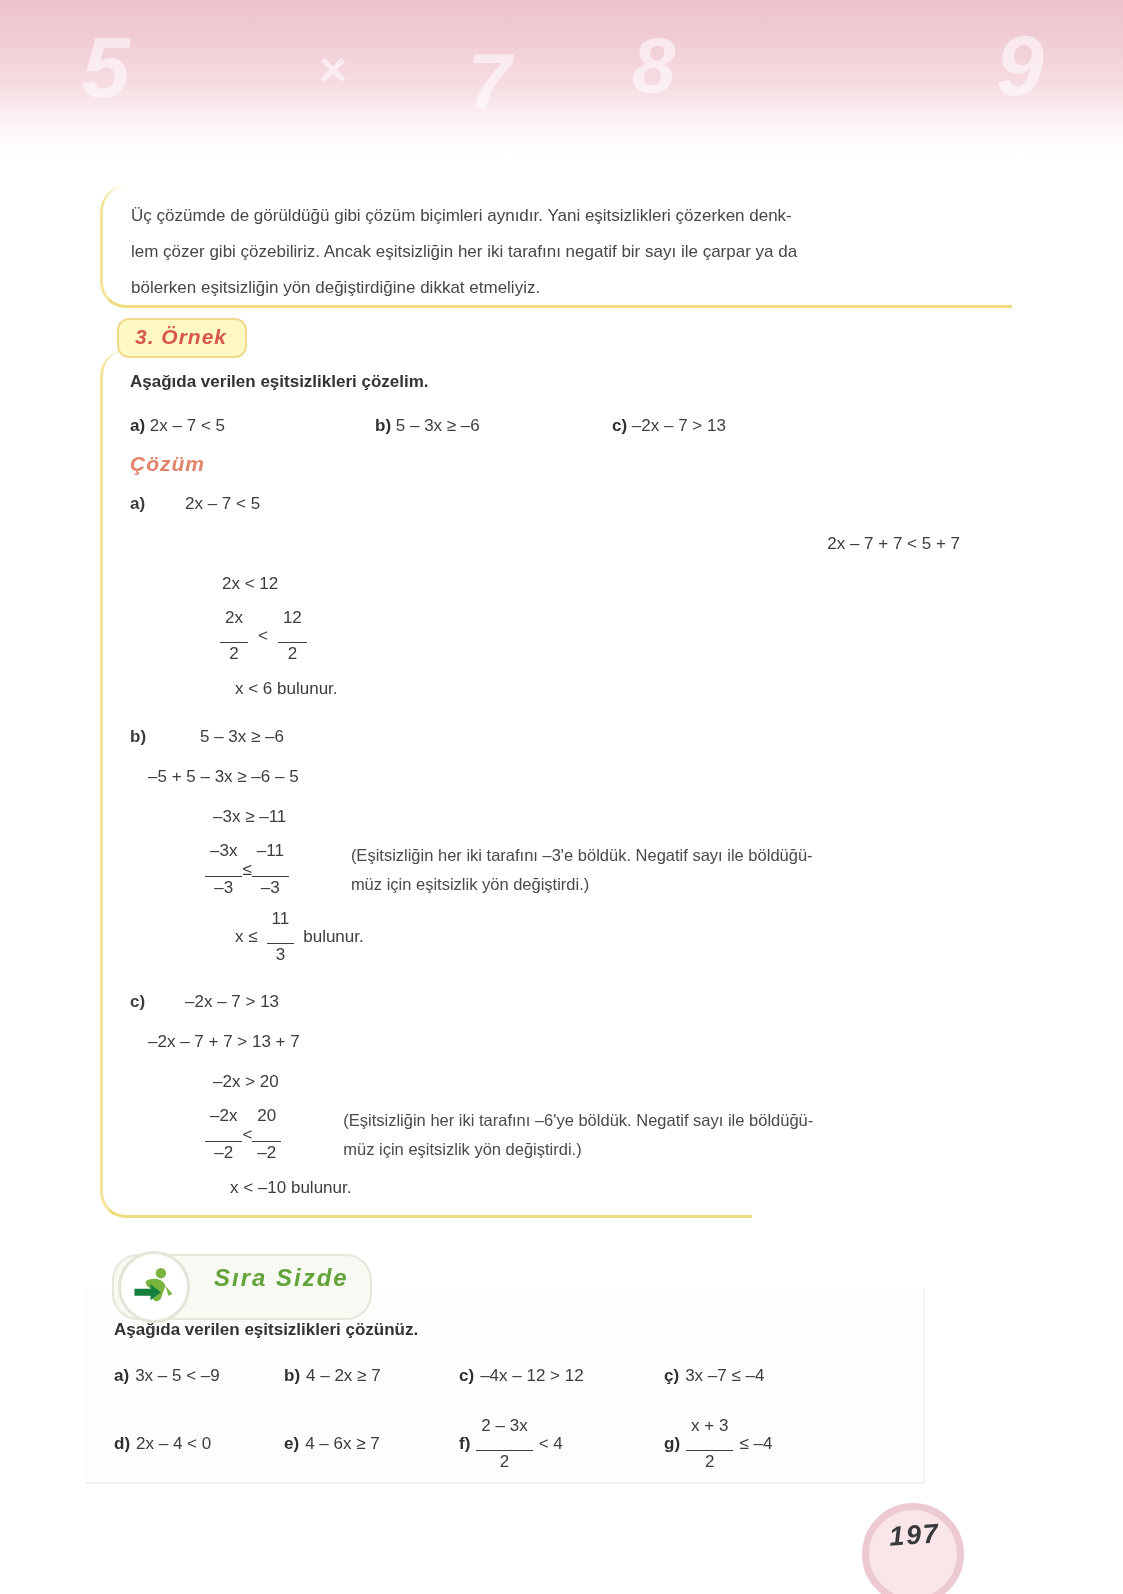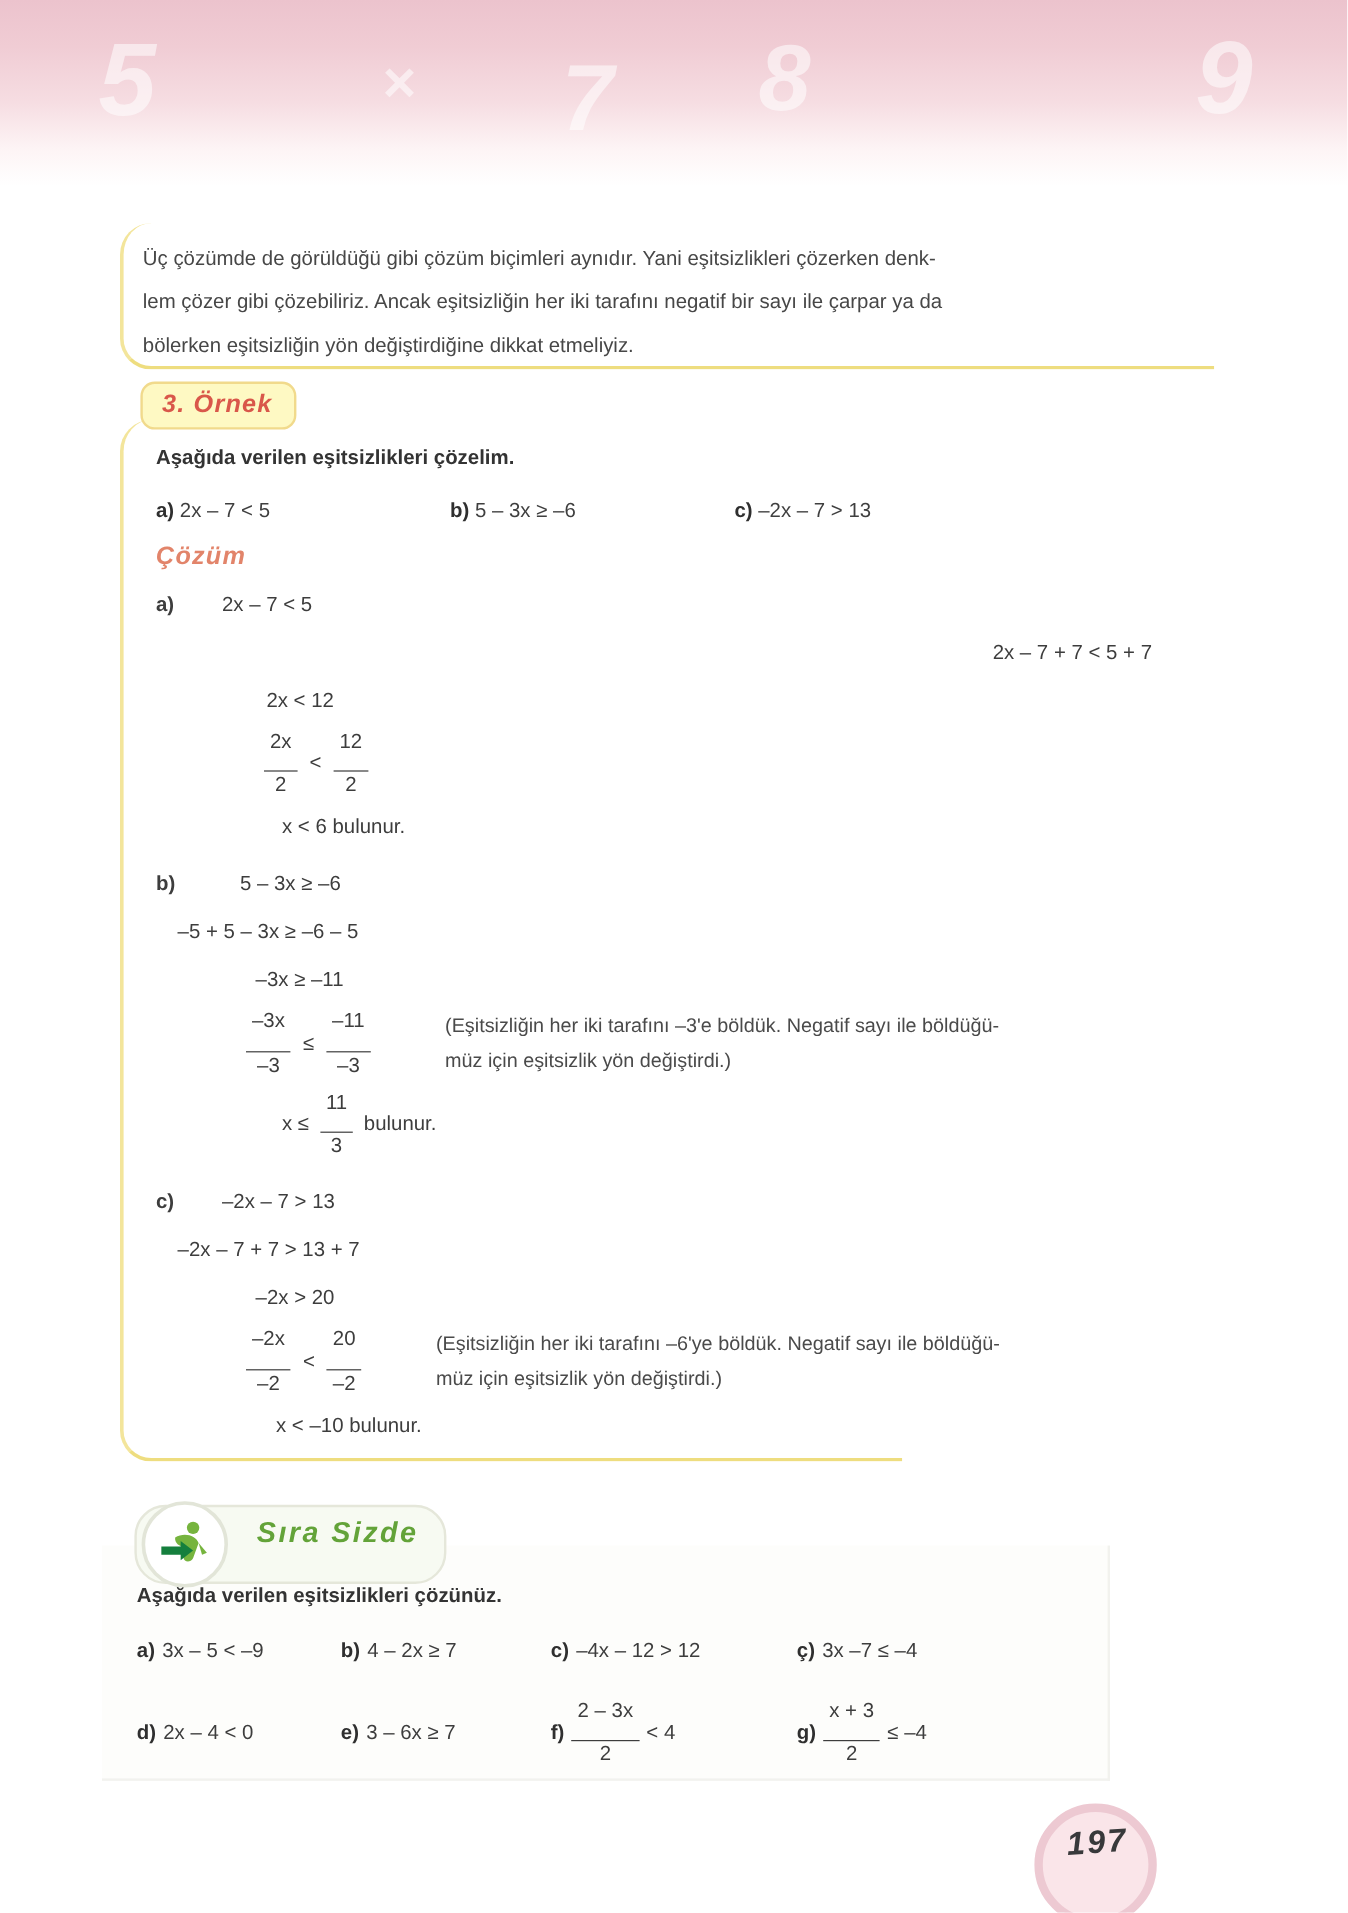--- a/index.html
+++ b/index.html
@@ -21,21 +21,21 @@
   .g2 { left:468px; top:36px; font-size:78px; }
   .g3 { left:632px; top:20px; font-size:78px; }
   .g4 { left:996px; top:16px; font-size:86px; }
 
   
   .note-rule {
     position:absolute; left:100px; top:186px; width:912px; height:122px;
     border-left:3px solid #f3e59b; border-bottom:3px solid #eedd7f;
     border-top-left-radius:26px; border-bottom-left-radius:26px;
   }
-  .note-text { position:absolute; left:119px; top:198px; width:790px;
+  .note-text { position:absolute; left:131px; top:198px; width:790px;
     font-size:17px; line-height:36px; color:#474747; }
   .note-text span { display:block; }
 
   
   .example-rule {
     position:absolute; left:100px; top:350px; width:652px; height:868px;
     border-left:3px solid #f3e59b; border-bottom:3px solid #eedd7f;
     border-top-left-radius:26px; border-bottom-left-radius:26px;
   }
   .example-badge {
@@ -65,21 +65,21 @@
   .ml18 { margin-left:18px; } .ml25 { margin-left:25px;text-align:right; }
   .ml75 { margin-left:75px; } .ml83 { margin-left:83px; }
   .ml90 { margin-left:90px; } .ml92 { margin-left:92px; }
   .ml100 { margin-left:100px; } .ml105 { margin-left:105px; }
 
   .frac { display:inline-flex; flex-direction:column; align-items:center;
     vertical-align:middle; line-height:1.2; }
   .frac .num { border-bottom:1.6px solid #3d3d3d; padding:0 5px 14px; }
   .frac .den { padding-top:1px; }
   .frac-line { display:flex; align-items:center; gap:10px; margin-top:14px; }
-  .frac-group { display:flex; align-items:center; gap:10px; }
+  .frac-group { display:flex; align-items:center; }
   .side-note { width:585px; margin-left:52px; font-size:16.5px; line-height:29px; color:#4a4a4a; }
   .side-note span { display:block; }
   .result-line { margin-top:14px; }
   .result-frac { display:flex; align-items:center; gap:9px; margin-top:10px; }
 
   
   .exercise-panel {
     position:absolute; left:85px; top:1288px; width:840px; height:196px;
     background:#fdfdfb; border-right:2px solid #f2f2ee; border-bottom:2px solid #f2f2ee;
   }
@@ -273,21 +273,21 @@
     </div>
   </div>
 
   <div class="ex-row ex-row2">
     <div class="ex-item">
       <span class="lbl">d)</span>
       <span>2x – 4 &lt; 0</span>
     </div>
     <div class="ex-item">
       <span class="lbl">e)</span>
-      <span>3 – 6x ≥ 7</span>
+      <span>4 – 6x ≥ 7</span>
     </div>
     <div class="ex-item">
       <span class="lbl">f)</span>
       <span class="frac">
         <span class="num">2 – 3x</span>
         <span class="den">2</span>
       </span>
       <span>&lt; 4</span>
     </div>
     <div class="ex-item">

